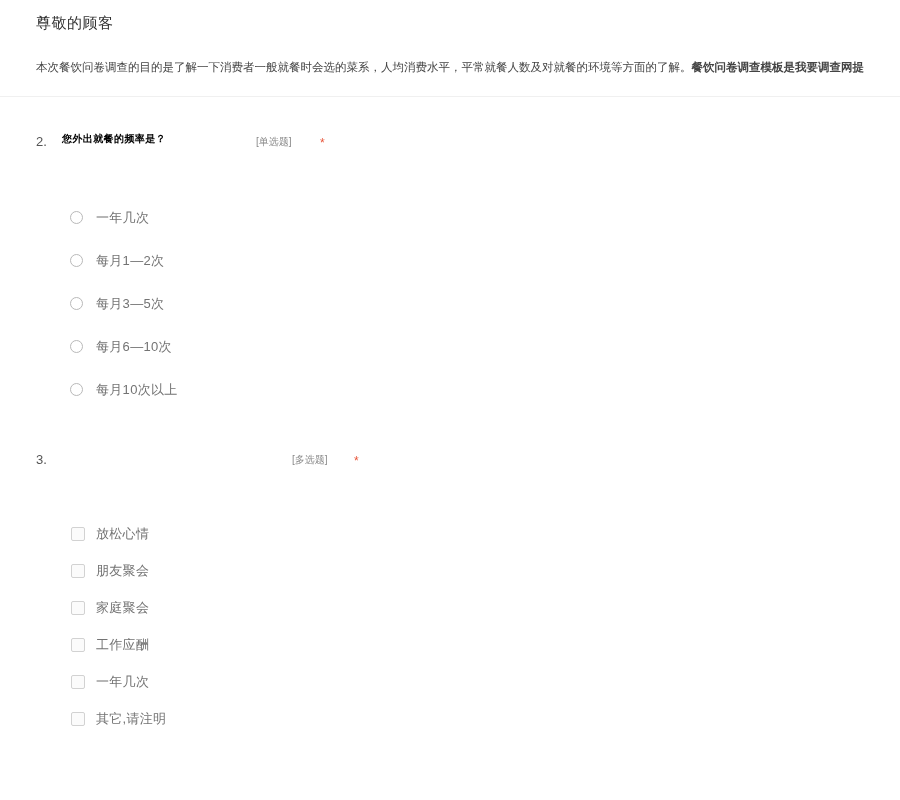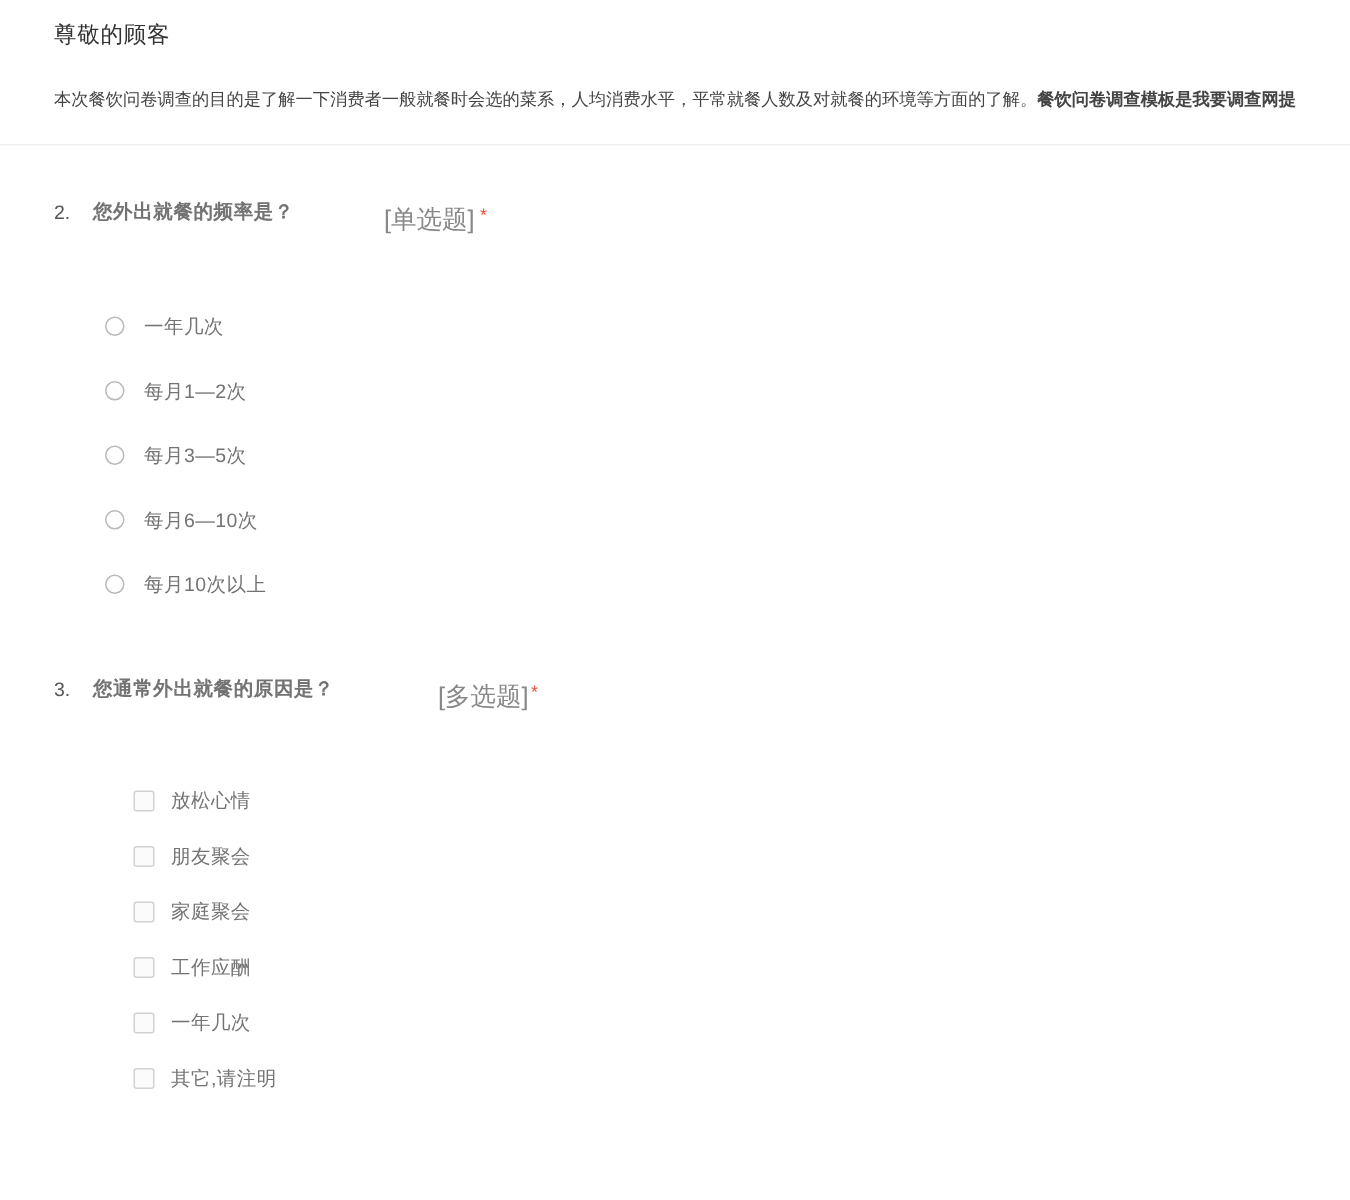--- a/index.html
+++ b/index.html
@@ -73,29 +73,29 @@
     position: absolute;
     left: 36px;
     top: 2px;
     font-size: 13px;
     color: #555555;
   }
   .q-text {
     position: absolute;
     left: 62px;
     top: 0px;
-    font-size: 13px;
+    font-size: 10px;
     font-weight: bold;
-    color: #737373;
+    color: #000000;
     letter-spacing: 0.4px;
   }
   .q-type {
     position: absolute;
     top: 3px;
-    font-size: 17px;
+    font-size: 10px;
     color: #888888;
   }
   .q-required {
     position: absolute;
     top: 4px;
     font-size: 12px;
     color: #e8553a;
   }
 
   
@@ -106,21 +106,20 @@
   }
   .option-row {
     position: relative;
     height: 43px;
     padding-left: 70px;
     display: flex;
     align-items: center;
   }
   .option-row.cb {
     height: 37px;
-    margin-left: 18px;
   }
 
   .radio-mark {
     position: absolute;
     left: 70px;
     top: 50%;
     margin-top: -7px;
     width: 13px;
     height: 13px;
     border: 1px solid #b9b9b9;
@@ -187,21 +186,20 @@
       <div class="option-row">
         <span class="radio-mark"></span>
         <span class="option-label">每月10次以上</span>
       </div>
     </div>
   </div>
 
   <div class="question" style="top:450px;">
     <div class="q-head">
       <span class="q-number">3.</span>
-      <span class="q-text">您通常外出就餐的原因是？</span>
       <span class="q-type" style="left:292px;">[多选题]</span>
       <span class="q-required" style="left:354px;">*</span>
     </div>
     <div class="options" style="top:65px;">
       <div class="option-row cb">
         <span class="check-mark"></span>
         <span class="option-label">放松心情</span>
       </div>
       <div class="option-row cb">
         <span class="check-mark"></span>

